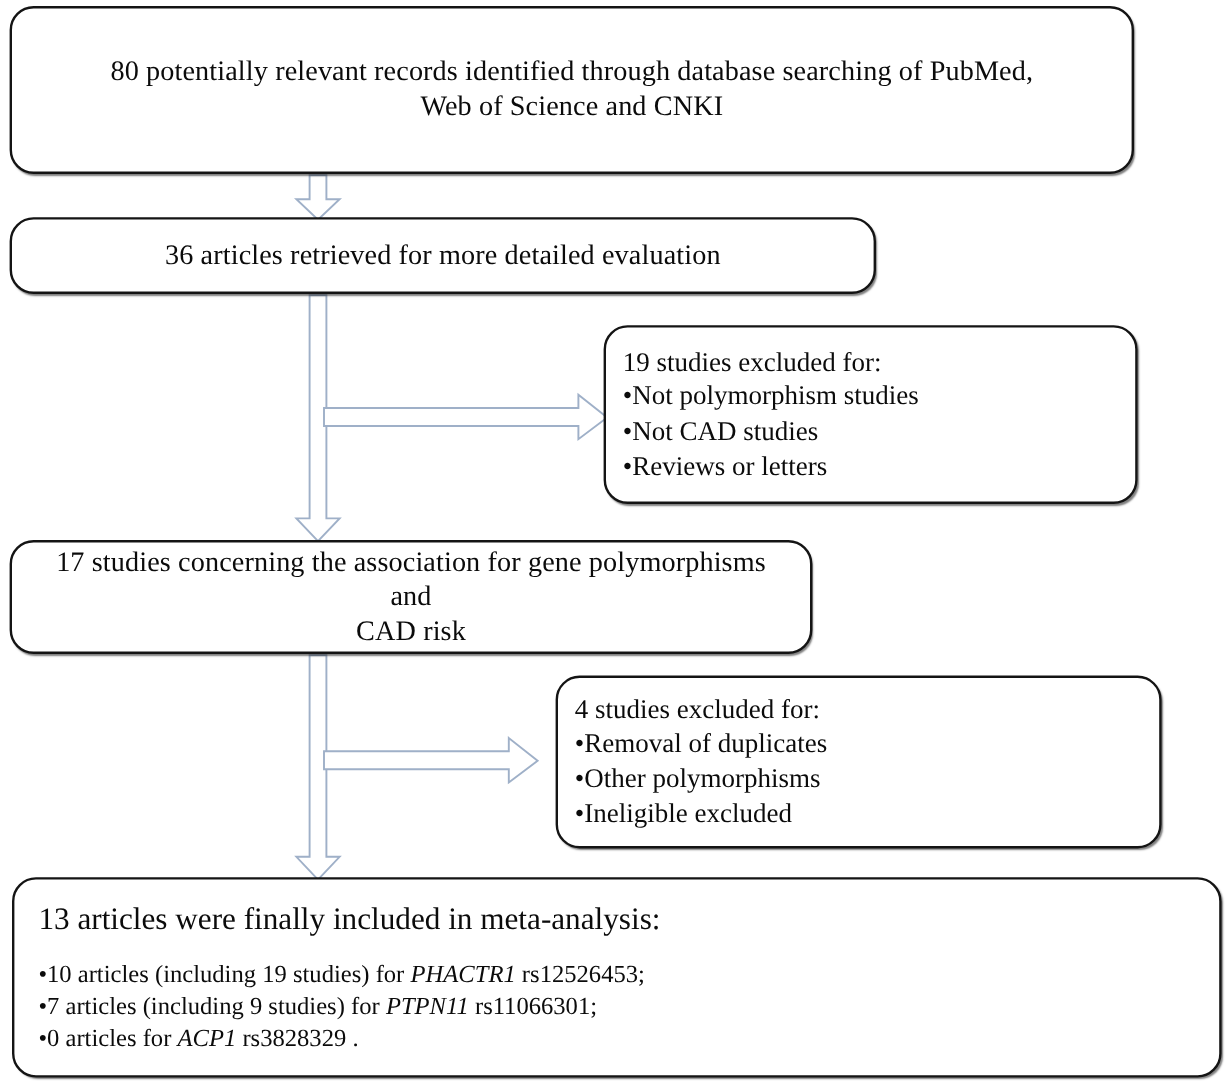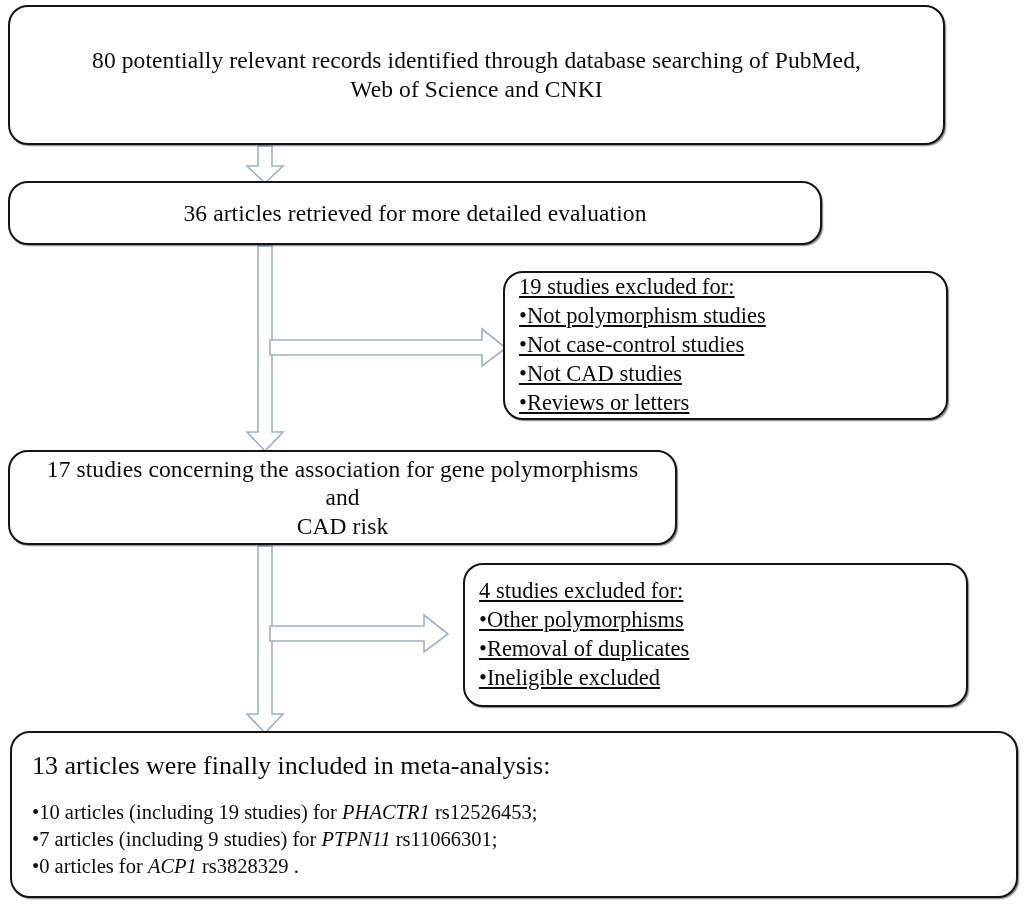--- a/index.html
+++ b/index.html
@@ -46,21 +46,21 @@
     white-space: pre-wrap;
   }
 
   
   .t-main   { font-size: 23.5px; letter-spacing: 0.1px; text-align: center; }
   .t-excl   { font-size: 22.5px; }
   .t-final  { font-size: 26px; }
   .t-fitem  { font-size: 20.5px; }
 
   .pad-lr-main  { padding: 0 26px; }
-  .pad-excl     { padding-left: 14px; text-decoration: underline; }
+  .pad-excl     { padding-left: 14px; }
   .pad-final    { padding-left: 20px; }
 
   .bullet-row {
     line-height: 1.30;
     white-space: nowrap;
   }
   .gene { font-style: italic; }
 
   
   .arrow {
@@ -84,40 +84,39 @@
     <div class="box-line t-main pad-lr-main">80 potentially relevant records identified through database searching of PubMed,</div>
     <div class="box-line t-main pad-lr-main">Web of Science and CNKI</div>
   </div>
 
   <div class="arrow" style="left:243px; top:146px; width:44px; height:38px;">
     <svg width="44" height="38" viewBox="0 0 44 38">
       <path class="arrow-shape" d="M15,0 L29,0 L29,20 L40,20 L22,37 L4,20 L15,20 Z"></path>
     </svg>
   </div>
 
-  <div class="box centered" style="left:8px; top:181px; width:814px; height:64px;">
+  <div class="box centered" style="left:8px; top:181px; width:722px; height:64px;">
     <div class="box-line t-main pad-lr-main">36 articles retrieved for more detailed evaluation</div>
   </div>
 
   <div class="arrow" style="left:243px; top:246px; width:44px; height:206px;">
     <svg width="44" height="206" viewBox="0 0 44 206">
       <path class="arrow-shape" d="M15,0 L29,0 L29,186 L40,186 L22,205 L4,186 L15,186 Z"></path>
     </svg>
   </div>
 
   <div class="arrow" style="left:270px; top:328px; width:238px; height:40px;">
     <svg width="238" height="40" viewBox="0 0 238 40">
       <path class="arrow-shape" d="M0,12 L212,12 L212,1 L236,20 L212,38 L212,27 L0,27 Z"></path>
     </svg>
   </div>
 
   <div class="box leftal" style="left:503px; top:271px; width:445px; height:149px;">
     <div class="box-line t-excl pad-excl">19 studies excluded for:</div>
     <div class="bullet-row t-excl pad-excl">•Not polymorphism studies</div>
-    <div class="bullet-row t-excl pad-excl">•Not case-control studies</div>
     <div class="bullet-row t-excl pad-excl">•Not CAD studies</div>
     <div class="bullet-row t-excl pad-excl">•Reviews or letters</div>
   </div>
 
   <div class="box centered" style="left:8px; top:450px; width:669px; height:95px;">
     <div class="box-line t-main pad-lr-main">17 studies concerning the association for gene polymorphisms and</div>
     <div class="box-line t-main pad-lr-main">CAD risk</div>
   </div>
 
   <div class="arrow" style="left:243px; top:546px; width:44px; height:188px;">
@@ -127,22 +126,22 @@
   </div>
 
   <div class="arrow" style="left:270px; top:614px; width:180px; height:40px;">
     <svg width="180" height="40" viewBox="0 0 180 40">
       <path class="arrow-shape" d="M0,12 L154,12 L154,1 L178,20 L154,38 L154,27 L0,27 Z"></path>
     </svg>
   </div>
 
   <div class="box leftal" style="left:463px; top:563px; width:505px; height:144px;">
     <div class="box-line t-excl pad-excl">4 studies excluded for:</div>
+    <div class="bullet-row t-excl pad-excl">•Removal of duplicates</div>
     <div class="bullet-row t-excl pad-excl">•Other polymorphisms</div>
-    <div class="bullet-row t-excl pad-excl">•Removal of duplicates</div>
     <div class="bullet-row t-excl pad-excl">•Ineligible excluded</div>
   </div>
 
   <div class="box leftal" style="left:10px; top:731px; width:1008px; height:167px;">
     <div class="box-line t-final pad-final" style="margin-bottom:18px;">13 articles were finally included in meta-analysis:</div>
 
     <div class="bullet-row t-fitem pad-final">
       <span>•10 articles (including 19 studies) for </span><span class="gene">PHACTR1</span><span> rs12526453;</span>
     </div>
 

